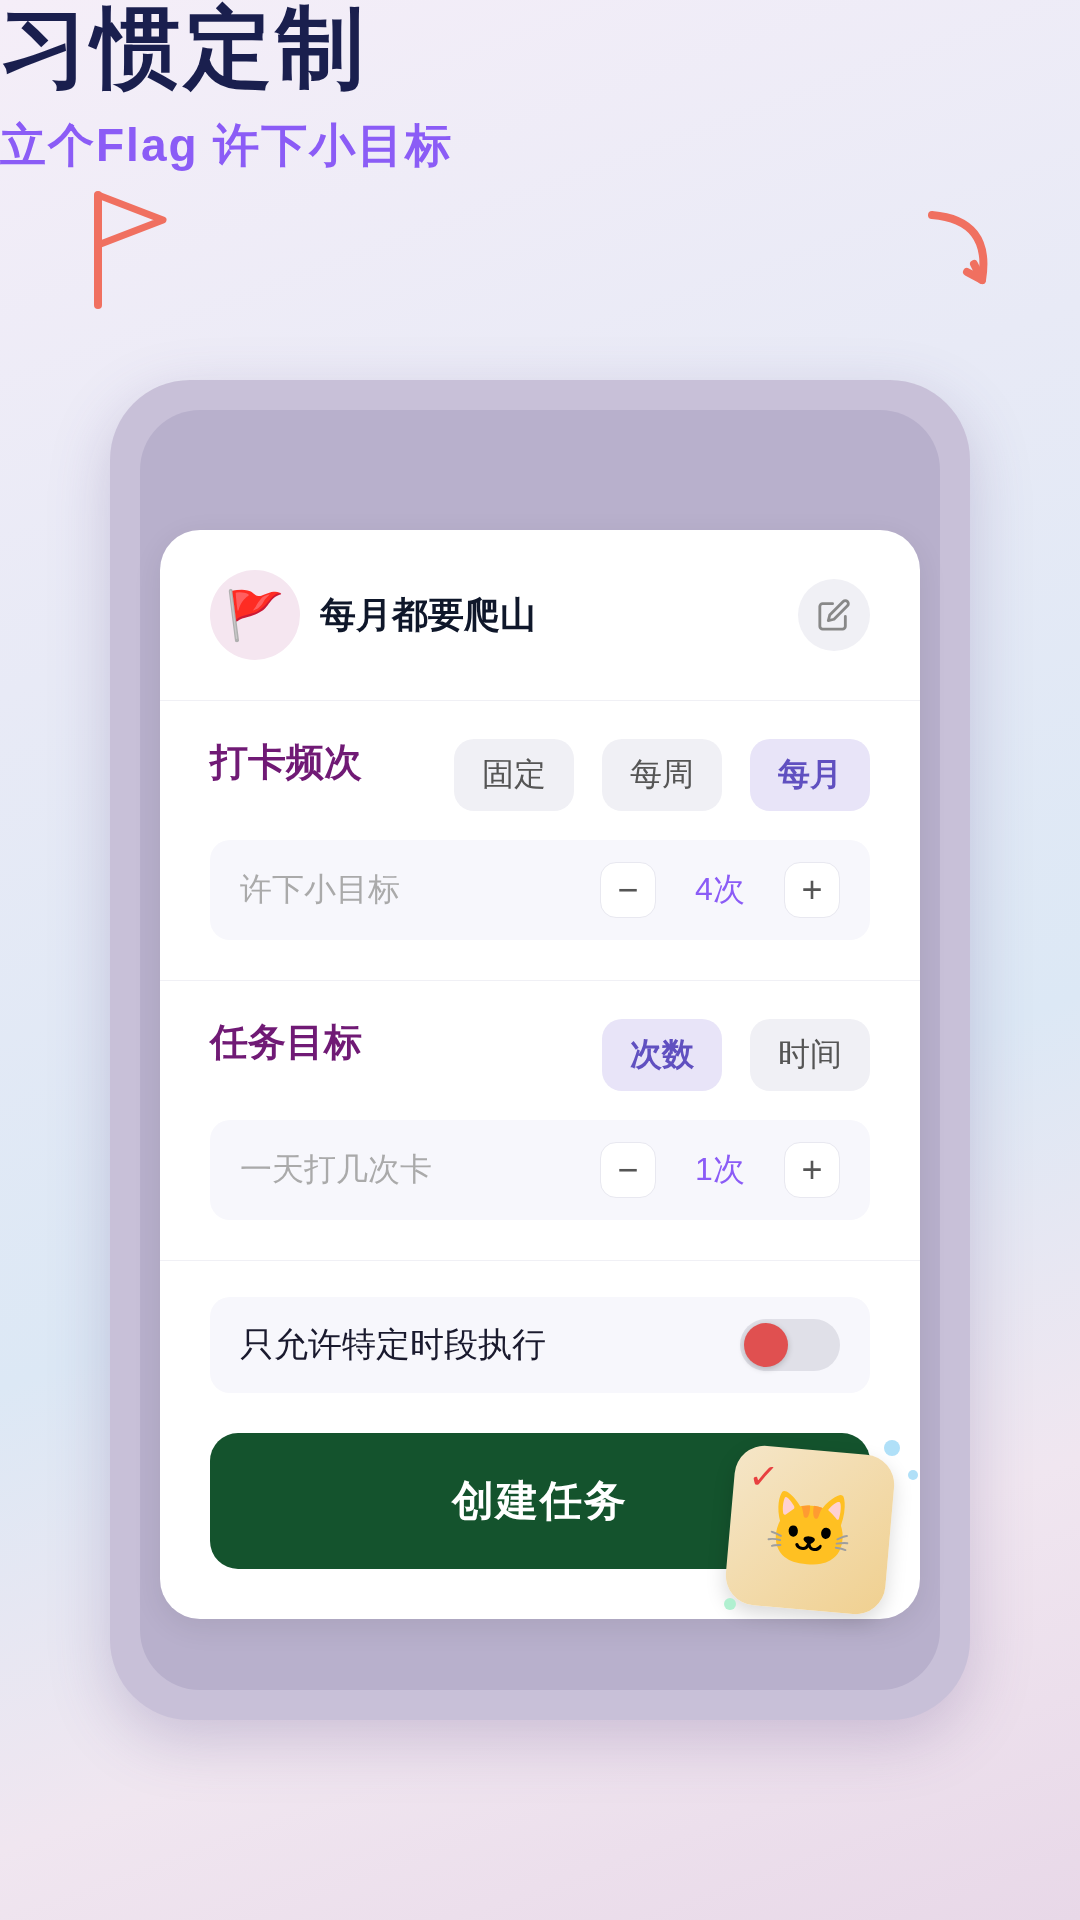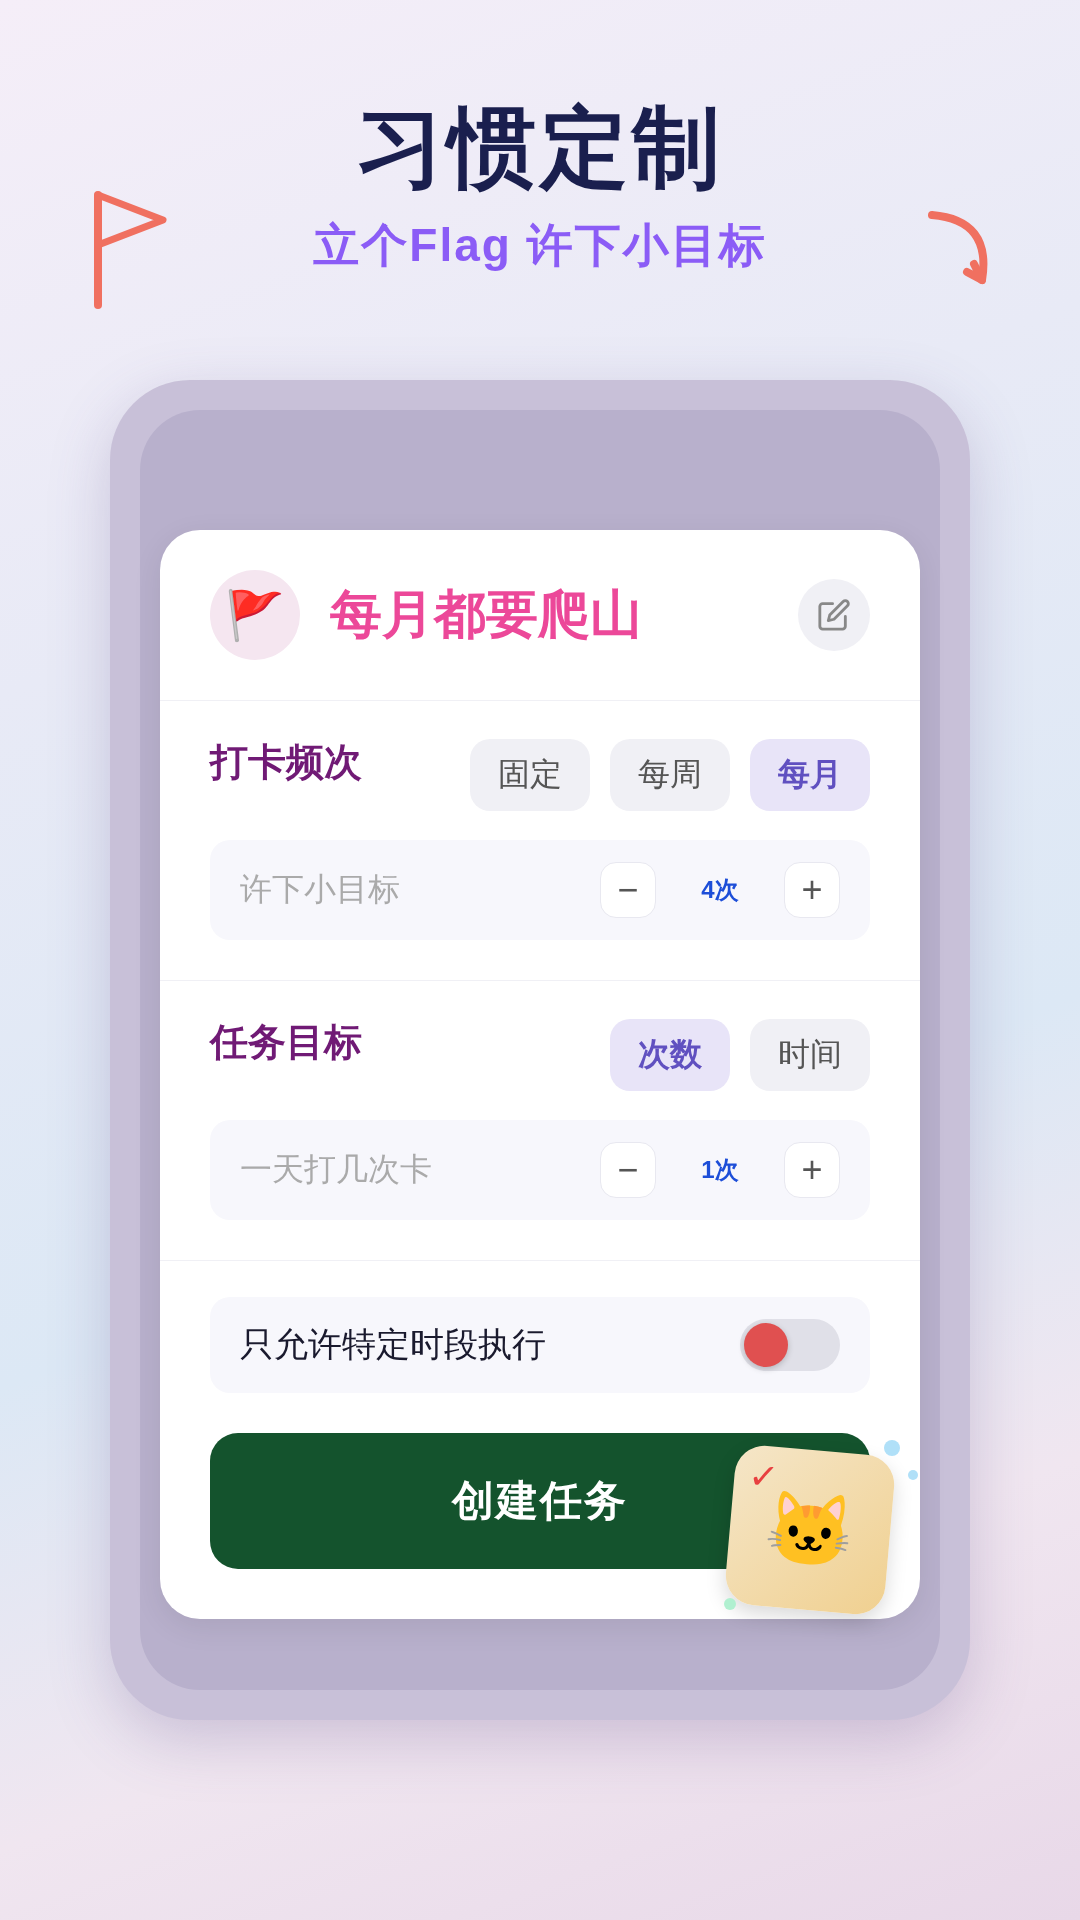--- a/index.html
+++ b/index.html
@@ -9,22 +9,21 @@
       width: 1080px;
       height: 1920px;
       overflow: hidden;
       background: linear-gradient(160deg, #f5eef8 0%, #e8eaf6 30%, #dce8f5 60%, #f0e6f0 80%, #e8d8e8 100%);
       font-family: -apple-system, "PingFang SC", "Microsoft YaHei", sans-serif;
       position: relative;
     }
 
     
     .header {
-      text-align: center;
-      padding-top: 100px;
+      text-align: left;
       position: relative;
       z-index: 2;
     }
 
     .header-title {
       font-size: 88px;
       font-weight: 900;
       color: #1a1f4e;
       letter-spacing: 4px;
       line-height: 1.1;
@@ -87,25 +86,25 @@
       height: 90px;
       background: #f5e6f0;
       border-radius: 50%;
       display: flex;
       align-items: center;
       justify-content: center;
       font-size: 48px;
     }
 
     .card-title {
-      font-size: 52px;
+      font-size: 36px;
       font-weight: 600;
-      color: #ec4899;
+      color: #0f172a;
       flex: 1;
-      margin-left: 30px;
+      margin-left: 20px;
     }
 
     .edit-btn {
       width: 72px;
       height: 72px;
       background: #f0f0f5;
       border-radius: 50%;
       display: flex;
       align-items: center;
       justify-content: center;
@@ -140,21 +139,21 @@
     
     .freq-row {
       display: flex;
       align-items: center;
       justify-content: space-between;
       margin-bottom: 28px;
     }
 
     .toggle-group {
       display: flex;
-      gap: 20px;
+      gap: 28px;
     }
 
     .toggle-btn {
       padding: 14px 28px;
       border-radius: 20px;
       background: #f0f0f5;
       font-size: 32px;
       color: #555;
       cursor: pointer;
       border: none;
@@ -198,25 +197,24 @@
       align-items: center;
       justify-content: center;
       font-size: 36px;
       color: #555;
       cursor: pointer;
       border: 1px solid #e8e8f0;
       font-weight: 300;
     }
 
     .counter-value {
-      font-size: 24px;
-      color: #1d4ed8;
+      font-size: 32px;
+      color: #8b5cf6;
       min-width: 80px;
       text-align: center;
-      font-weight: bold;
     }
 
     
     .task-section {
       margin-bottom: 30px;
     }
 
     
     .toggle-switch-row {
       display: flex;

